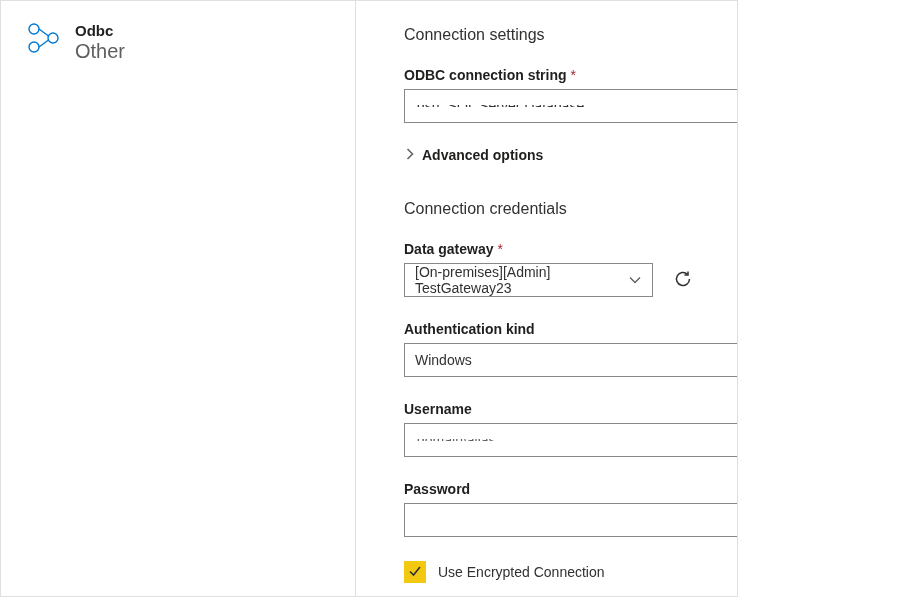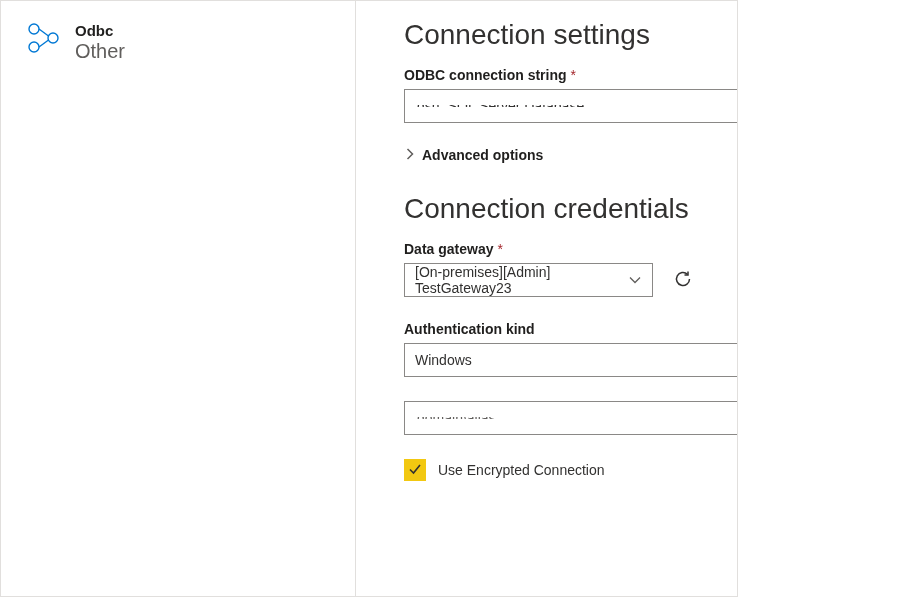--- a/index.html
+++ b/index.html
@@ -36,21 +36,21 @@
   .connector-subtitle {
     font-size: 20px; color: #605e5c;
     line-height: 20px;
   }
   .right-pane {
     flex: 1;
     padding: 20px 40px 20px 48px;
     overflow-y: auto;
   }
   .section-heading {
-    font-size: 28px; font-weight: 400; color: #323130;
+    font-size: 16px; font-weight: 400; color: #323130;
     margin: 0 0 18px 0;
     line-height: 28px;
   }
   .section-heading.second { margin-top: 32px; }
   .field { margin-bottom: 24px; }
   .field-label {
     font-size: 14px; font-weight: 600; color: #201f1e;
     display: block; margin-bottom: 6px;
   }
   .required { color: #a4262c; font-weight: 400; }
@@ -188,25 +188,32 @@
         <span>Windows</span>
         <span class="chevron">
           <svg width="14" height="14" viewBox="0 0 14 14">
               <path d="M2 4.5 L7 9.5 L12 4.5" fill="none" stroke="#605e5c" stroke-width="1.3"></path>
             </svg>
         </span>
       </div>
     </div>
 
     <div class="field">
+      <label class="field-label">Username</label>
       <div class="text-input">
         <input class="text-input-el" type="text" placeholder="domain\alias" style="">
       </div>
     </div>
 
+    <div class="field">
+      <label class="field-label">Password</label>
+      <div class="text-input">
+        <input class="text-input-el" type="password" value="" style="">
+      </div>
+    </div>
 
     <div class="checkbox-row">
       <button class="checkbox">
         <span>
           <svg viewBox="0 0 16 16">
               <path d="M3 8.5 L6.5 12 L13 4" fill="none" stroke="#323130" stroke-width="1.6"></path>
             </svg>
         </span>
       </button>
       <span class="checkbox-label">Use Encrypted Connection</span>

